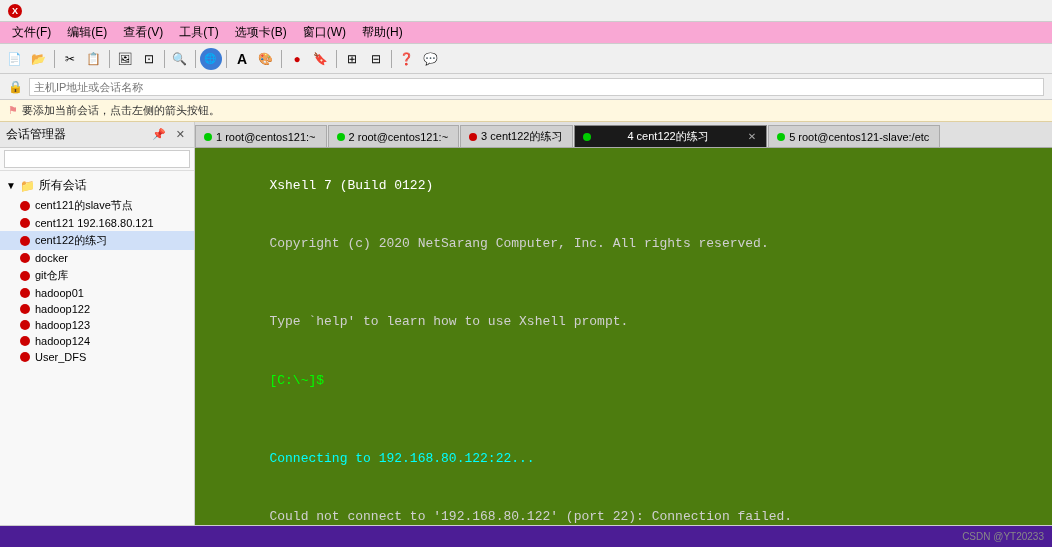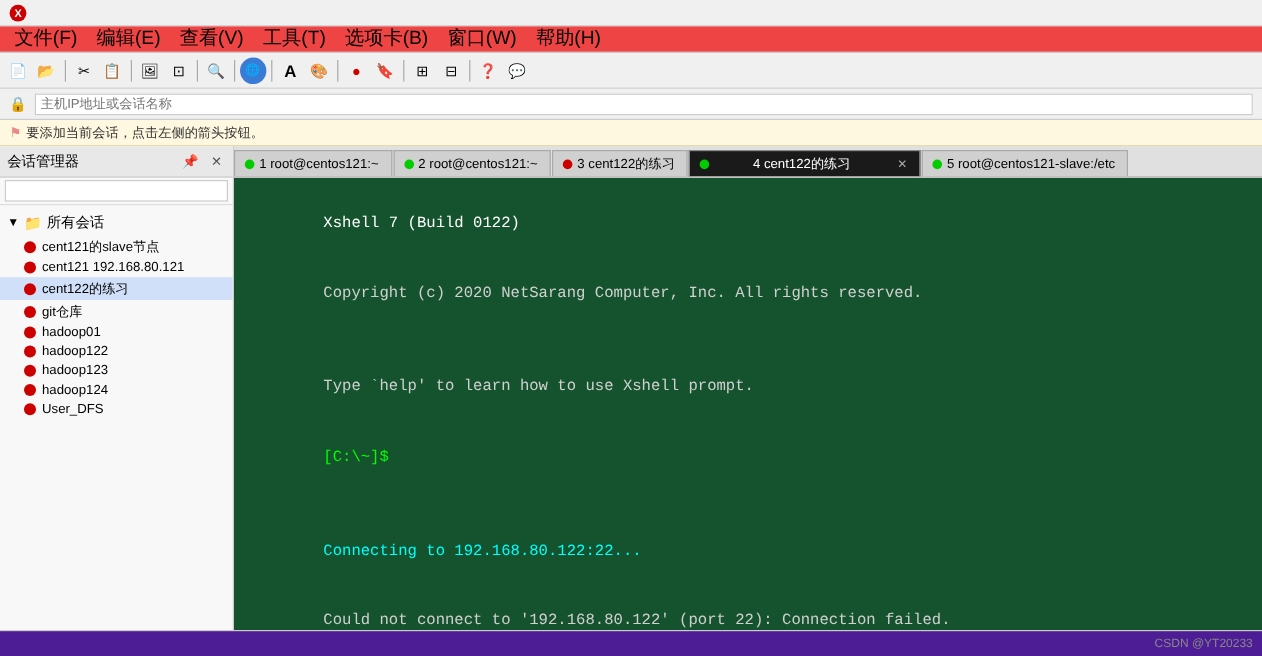--- a/index.html
+++ b/index.html
@@ -27,27 +27,27 @@
       width: 14px;
       height: 14px;
       margin-right: 6px;
       background: #c00;
       border-radius: 50%;
       display: flex; align-items: center; justify-content: center;
     }
 
     
     .menu-bar {
-      background: #ef4444;
+      background: #f9a8d4;
       height: 22px;
       display: flex;
       align-items: center;
       padding: 0 4px;
       border-bottom: 1px solid #ccc;
-      font-size: 16px;
+      font-size: 12px;
     }
     .menu-item {
       padding: 2px 8px;
       cursor: pointer;
     }
 
     
     .toolbar {
       background: #f0f0f0;
       height: 30px;
@@ -232,21 +232,21 @@
       font-size: 10px;
       color: #888;
       margin-left: 3px;
       cursor: pointer;
     }
     .tab.active .tab-close { color: #aaa; }
 
     
     .terminal {
       flex: 1;
-      background: #14532d;
+      background: #4d7c0f;
       color: #d0d0d0;
       font-family: 'Courier New', Courier, monospace;
       font-size: 13px;
       padding: 8px 12px;
       overflow-y: auto;
       line-height: 1.5;
     }
     .term-white { color: #ffffff; }
     .term-green { color: #00ff00; }
     .term-cyan { color: #00ffff; }
@@ -355,20 +355,24 @@
       <div class="tree-item">
         <div class="tree-dot"></div>
         <span>cent121  192.168.80.121</span>
       </div>
       <div class="tree-item" style="background:#d0e0f8;">
         <div class="tree-dot"></div>
         <span>cent122的练习</span>
       </div>
       <div class="tree-item">
         <div class="tree-dot"></div>
+        <span>docker</span>
+      </div>
+      <div class="tree-item">
+        <div class="tree-dot"></div>
         <span>git仓库</span>
       </div>
       <div class="tree-item">
         <div class="tree-dot"></div>
         <span>hadoop01</span>
       </div>
       <div class="tree-item">
         <div class="tree-dot"></div>
         <span>hadoop122</span>
       </div>

